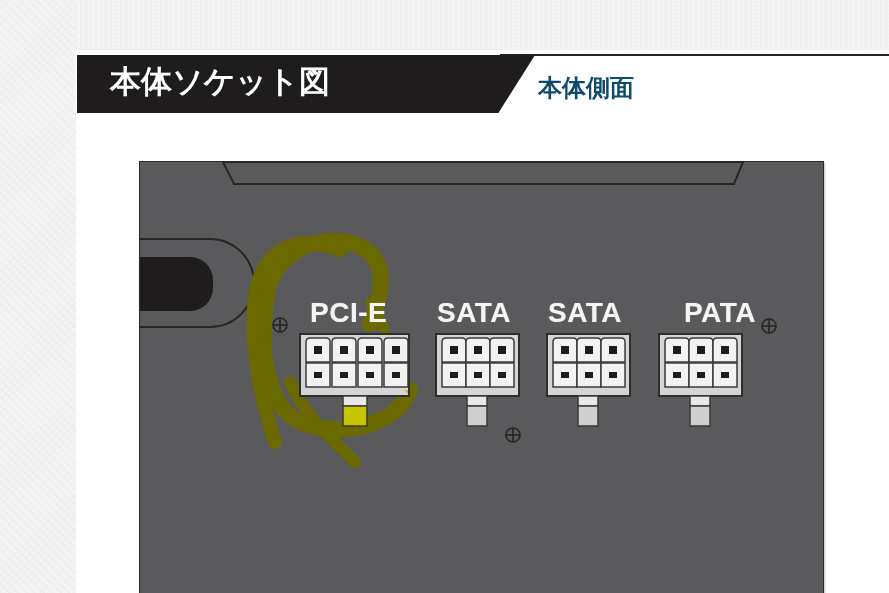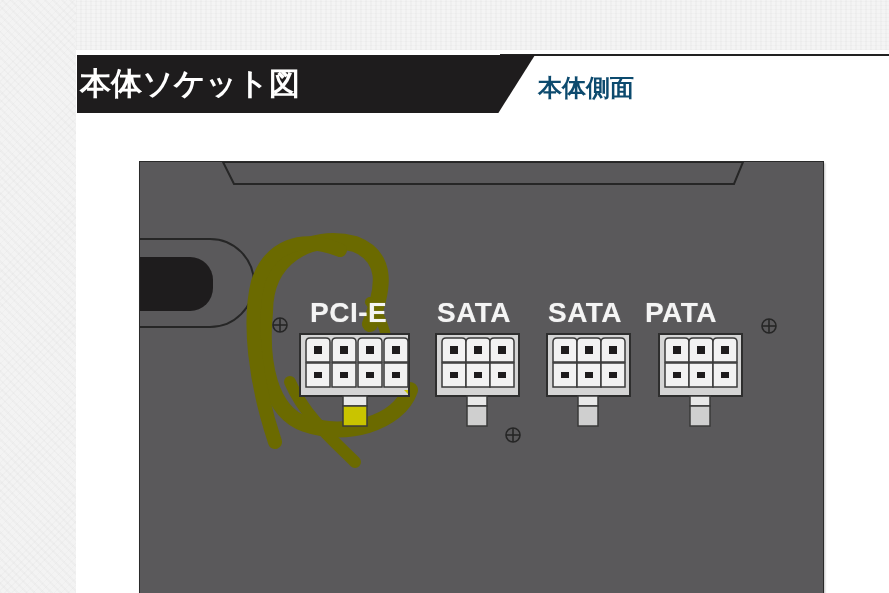--- a/index.html
+++ b/index.html
@@ -24,23 +24,23 @@
   }
   .header-rule {
     position:absolute; left:500px; top:54px; width:389px; height:2px; background:#222;
   }
   .header-black {
     position:absolute; left:77px; top:55px; width:458px; height:58px;
     background:#1e1c1d;
     clip-path: polygon(0 0, 100% 0, 92% 100%, 0 100%);
   }
   .header-title {
-    position:absolute; left:80px; top:62px;
+    position:absolute; left:110px; top:62px;
     color:#ffffff; font-weight:bold; font-size:31px; line-height:44px; letter-spacing:0px;
-    font-family:Liberation Serif, serif;
+    font-family:Liberation Mono, monospace;
   }
   .header-subtitle {
     position:absolute; left:538px; top:72px;
     color:#0c4a6e; font-weight:bold; font-size:24px; line-height:32px;
     font-family:"DejaVu Sans", sans-serif;
   }
   .panel {
     position:absolute; left:139px; top:161px; width:685px; height:484px;
     background:#5a595b;
     border:1px solid #2a2a2a; box-sizing:border-box;
@@ -187,14 +187,14 @@
           <rect x="581" y="210" width="8" height="6"></rect>
       </g>
       <rect x="550" y="234" width="20" height="10" fill="#e8e8e8" stroke="#3a3a3a" stroke-width="1.5"></rect>
       <rect x="550" y="244" width="20" height="20" fill="#cfcfcf" stroke="#3a3a3a" stroke-width="1.5"></rect>
     </g>
   </svg>
 
   <div class="port-label" style="left:170px; top:136px;">PCI-E</div>
   <div class="port-label" style="left:297px; top:136px;">SATA</div>
   <div class="port-label" style="left:408px; top:136px;">SATA</div>
-  <div class="port-label" style="left:505px; top:136px;">PATA</div>
+  <div class="port-label" style="left:544px; top:136px;">PATA</div>
 </div>
 
 </body></html>

